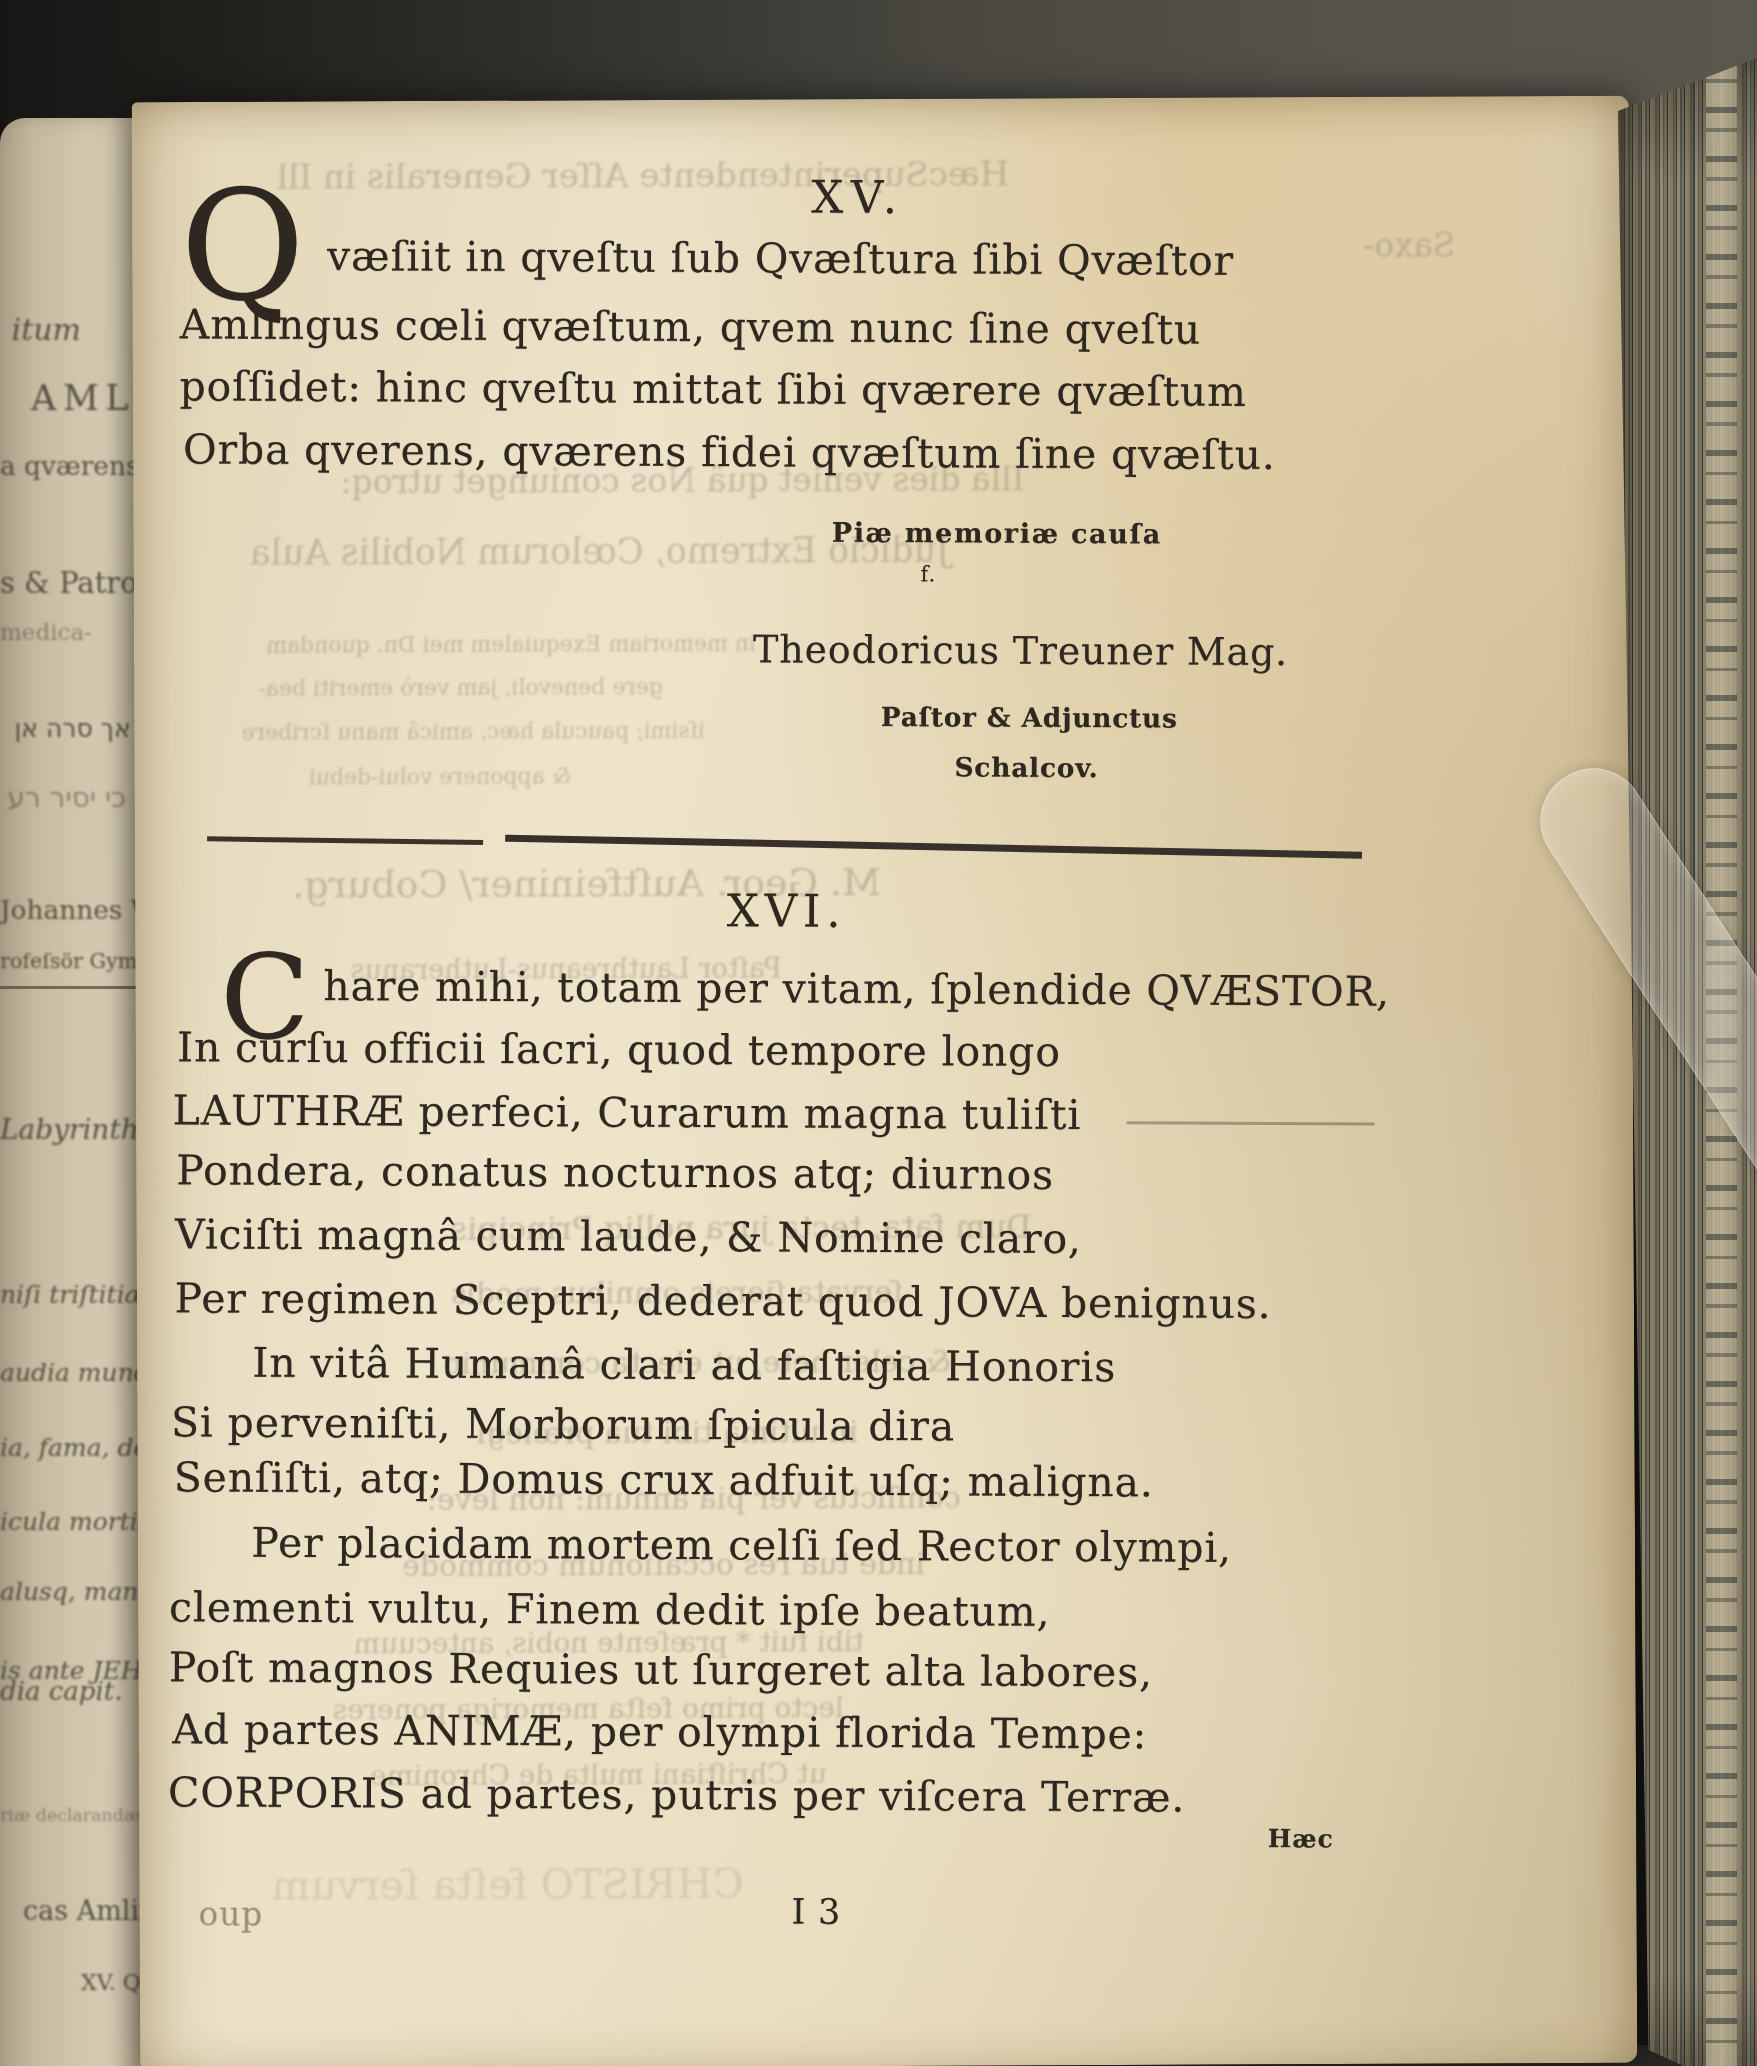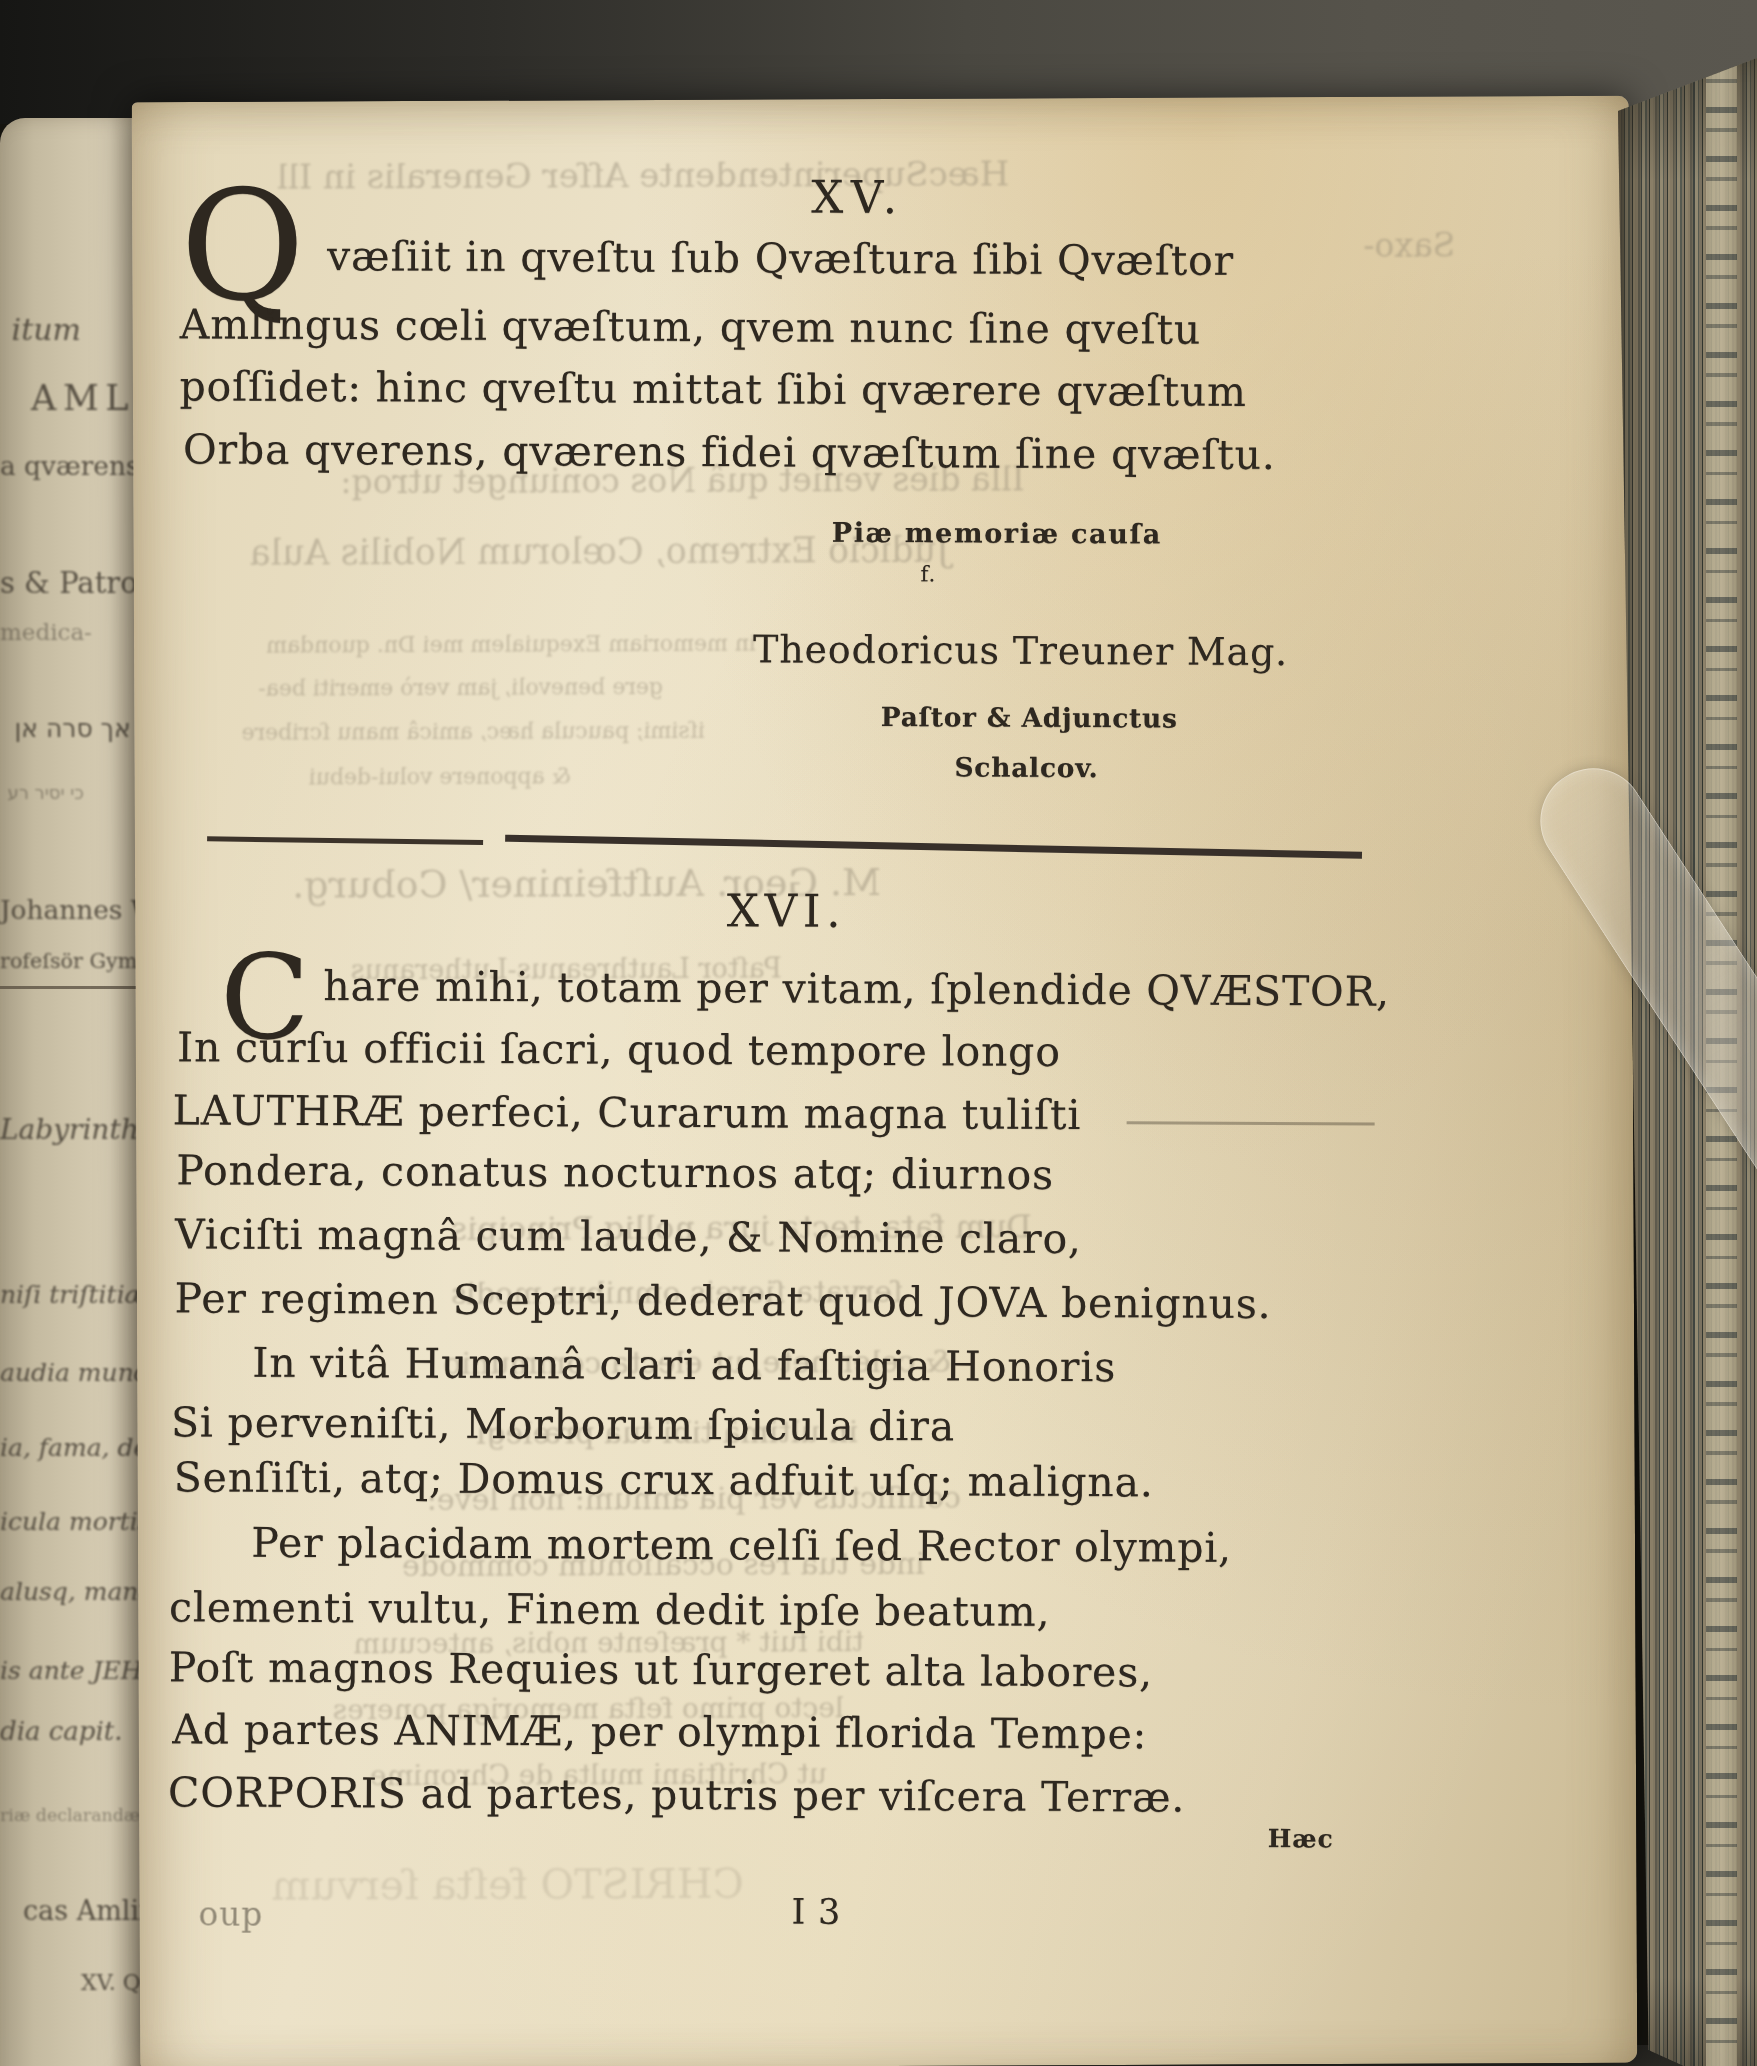--- a/index.html
+++ b/index.html
@@ -22,32 +22,32 @@
   .lf{position:absolute;white-space:nowrap;color:#3f382e;opacity:.82;filter:blur(0.8px);line-height:1;margin-top:48px;}
   .lf.it{font-style:italic;}
   .lf.fade{opacity:.45;}
   .heb{font-family:"DejaVu Sans","Liberation Sans",sans-serif;}
   .lf0{left:11.6px;top:149px;font-size:30px;}
   .lf1{left:31px;top:215px;font-size:35px;letter-spacing:6.6px;}
   .lf2{left:0;top:287px;font-size:26.4px;}
   .lf3{left:0;top:403px;font-size:29px;}
   .lf4{left:0;top:455px;font-size:23px;}
   .lf5{left:14.5px;top:550px;font-size:25px;}
-  .lf6{left:7.4px;top:618px;font-size:18px;}
+  .lf6{left:7.4px;top:618px;font-size:28px;}
   .lf7{left:0;top:731px;font-size:26.4px;}
   .lf8{left:0;top:785px;font-size:20.7px;}
   .left-rule{position:absolute;left:0;top:868px;width:152px;height:2.9px;background:#564c3e;opacity:.75;filter:blur(0.4px);}
   .lf9{left:0;top:950px;font-size:28px;}
   .lf10{left:0;top:1116px;font-size:25px;}
   .lf11{left:0;top:1194px;font-size:25px;}
   .lf12{left:0;top:1269px;font-size:25px;}
   .lf13{left:0;top:1343px;font-size:25px;}
   .lf14{left:0;top:1413px;font-size:25px;}
   .lf15{left:0;top:1492px;font-size:25px;font-style:italic;}
-  .lf16{left:0;top:1552px;font-size:26px;}
+  .lf16{left:0;top:1512px;font-size:26px;}
   .lf17{left:0;top:1641px;font-size:17.4px;}
   .lf18{left:23px;top:1731px;font-size:27px;}
   .lf19{left:81px;top:1806px;font-size:22px;}
   
   .main-page{position:absolute;left:136px;top:99px;width:1497px;height:1967px;
     transform:rotate(-0.25deg);border-radius:5.8px 10.7px 12.4px 6.6px;overflow:hidden;
     background:
       radial-gradient(ellipse at 72% 1%, rgba(195,155,85,.28), transparent 38%),
       radial-gradient(ellipse at 99% 45%, rgba(170,140,85,.22), transparent 48%),
       radial-gradient(ellipse at 50% 55%, rgba(255,250,230,.20), transparent 70%),

